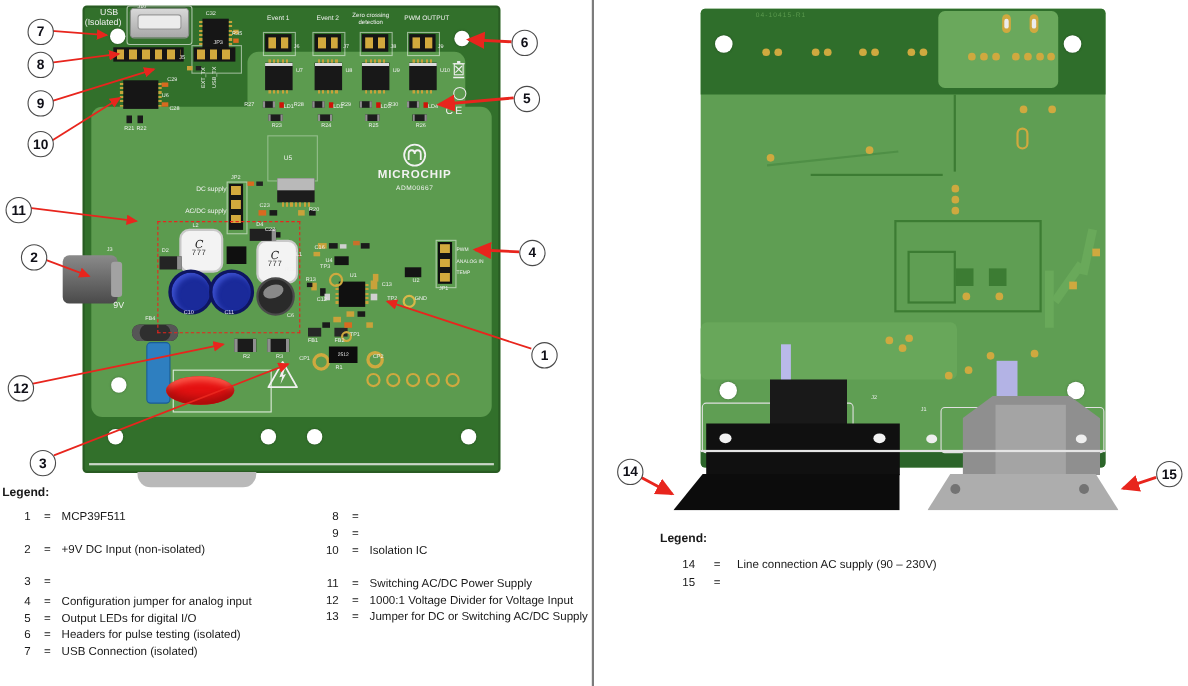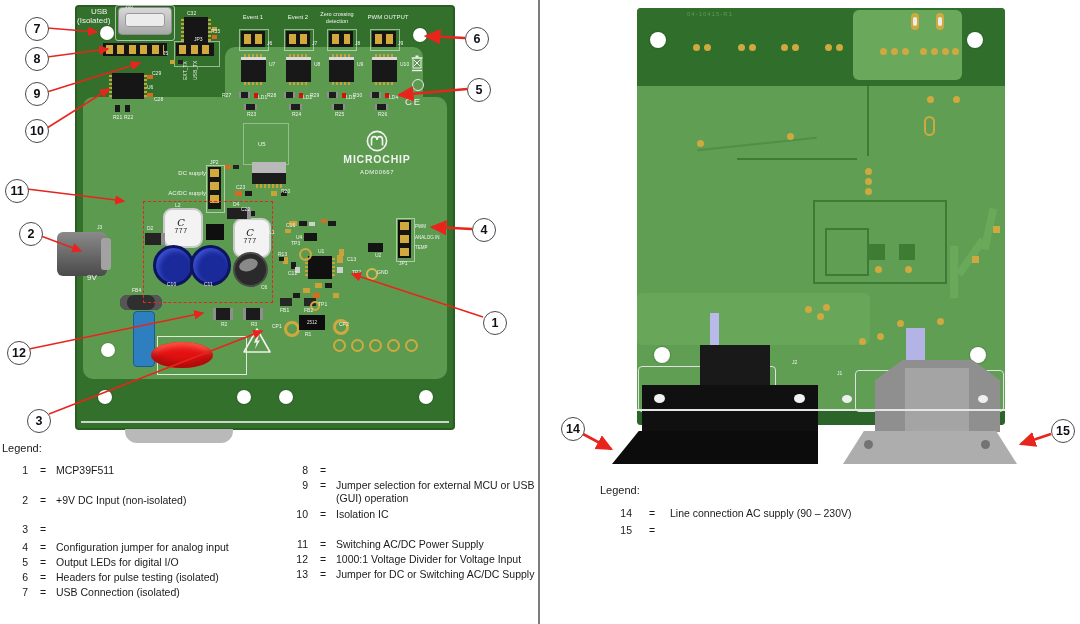--- a/index.html
+++ b/index.html
@@ -14,21 +14,21 @@
   .callout{position:absolute;width:22px;height:22px;border-radius:50%;background:#fff;
            border:1.4px solid #4a4a4a;display:flex;align-items:center;justify-content:center;
            font-size:12.5px;font-weight:bold;color:#101018;z-index:60;}
   .t{position:absolute;color:#f2f2f2;white-space:nowrap;z-index:12;}
   .ref{position:absolute;color:#f0f0f0;font-size:5px;line-height:5px;white-space:nowrap;z-index:12;}
   .vrot{transform:rotate(-90deg);transform-origin:left top;}
   #arrows{position:absolute;left:0;top:0;z-index:50;pointer-events:none;}
   
   #legend-left{position:absolute;left:0px;top:440px;width:540px;height:184px;color:#1a1a1a;}
   #legend-right{position:absolute;left:598px;top:482px;width:470px;height:80px;color:#1a1a1a;}
-  .ltitle{position:absolute;left:2px;top:2px;font-size:11px;font-weight:normal;}
+  .ltitle{position:absolute;left:2px;top:2px;font-size:11px;font-weight:bold;}
   .lcol{position:absolute;top:20px;}
   #ll-col1{left:8px;width:268px;}
   #ll-col2{left:288px;width:248px;}
   #lr-rows{position:absolute;left:14px;top:20px;width:450px;}
   .lrow{display:flex;font-size:10.5px;line-height:13px;}
   .lnum{width:20px;text-align:right;flex:none;}
   .leq{width:12px;text-align:center;margin:0 7px 0 9px;flex:none;}
   .ltxt{flex:none;}
   #ll-col1 .ltxt{width:196px;}
   #ll-col2 .ltxt{width:206px;}
@@ -51,21 +51,21 @@
     <div class="t" style="left:2px;top:11px;font-size:8px;">(Isolated)</div>
     <div class="t" style="left:163px;top:9px;width:30px;text-align:center;font-size:6px;">Event 1</div>
     <div class="t" style="left:208px;top:9px;width:30px;text-align:center;font-size:6px;">Event 2</div>
     <div class="t" style="left:243px;top:6px;width:38px;text-align:center;font-size:5.5px;">Zero crossing</div>
     <div class="t" style="left:243px;top:13px;width:38px;text-align:center;font-size:5.5px;">detection</div>
     <div class="t" style="left:290px;top:9px;width:46px;text-align:center;font-size:6px;">PWM OUTPUT</div>
     <div class="t brand" style="left:262px;top:148px;width:80px;font-size:10.5px;">MICROCHIP</div>
     <div class="t" style="left:272px;top:164px;width:60px;text-align:center;font-size:6px;letter-spacing:.5px;">ADM00667</div>
     <div class="t" style="left:85px;top:165px;width:46px;text-align:right;font-size:6px;">DC supply</div>
     <div class="t" style="left:62px;top:185px;width:69px;text-align:right;font-size:6px;">AC/DC supply</div>
-    <div class="t" style="left:12px;top:268px;font-size:8px;">9V</div>
+    <div class="t" style="left:28px;top:268px;font-size:8px;">9V</div>
     <div class="t" style="left:340px;top:219px;font-size:4.5px;">PWM</div>
     <div class="t" style="left:340px;top:230px;font-size:4.5px;">ANALOG IN</div>
     <div class="t" style="left:340px;top:240px;font-size:4.5px;">TEMP</div>
     <div class="t" style="left:277px;top:264px;font-size:5px;">TP2</div>
     <div class="t" style="left:302px;top:264px;font-size:5px;">GND</div>
     <div class="t" style="left:183px;top:136px;font-size:6px;">U5</div>
     <div class="t" style="left:330px;top:91px;font-size:9.5px;letter-spacing:2px;">CE</div>
 
     <svg class="abs" style="left:335px;top:48px;z-index:12;" width="14" height="19">
       <rect x="3" y="5" width="8" height="10" fill="none" stroke="#f0f0f0" stroke-width="1"></rect>
@@ -464,21 +464,20 @@
         </div>
       </div>
     <div class="lcol" id="ll-col2">
         <div class="lrow" style="margin-top: 4px;">
           <span class="lnum">8</span>
           <span class="leq">=</span>
         </div>
         <div class="lrow" style="margin-top: 2px;">
           <span class="lnum">9</span>
           <span class="leq">=</span>
-          <span class="ltxt">Jumper selection for external MCU or USB (GUI) operation</span>
         </div>
         <div class="lrow" style="margin-top: 3px;">
           <span class="lnum">10</span>
           <span class="leq">=</span>
           <span class="ltxt">Isolation IC</span>
         </div>
         <div class="lrow" style="margin-top: 17px;">
           <span class="lnum">11</span>
           <span class="leq">=</span>
           <span class="ltxt">Switching AC/DC Power Supply</span>

